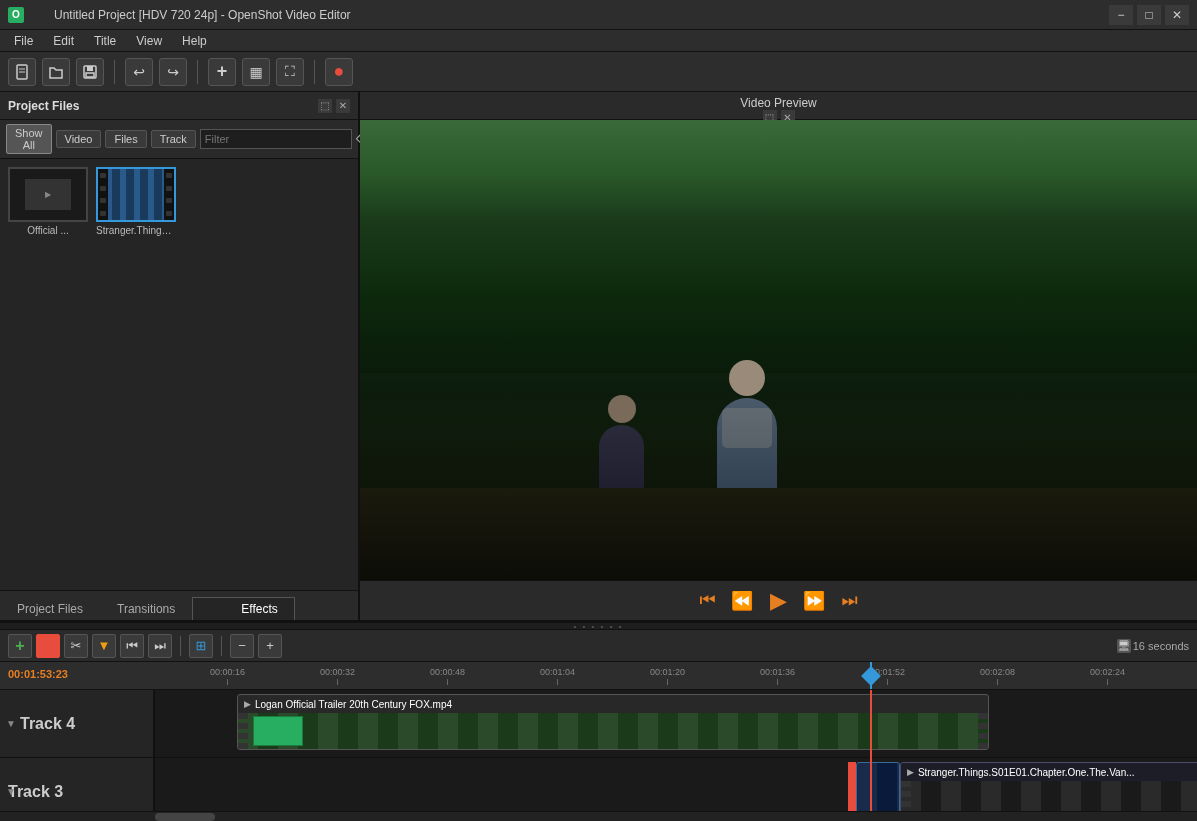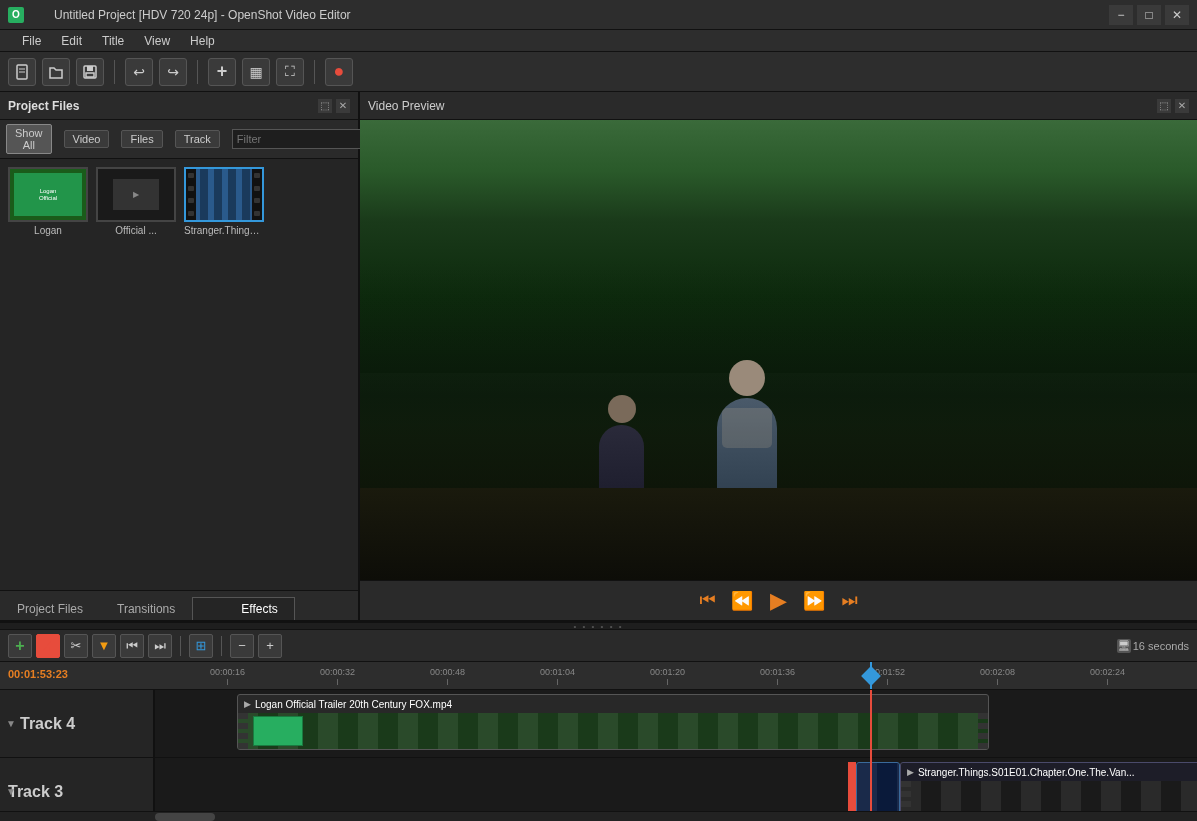--- a/index.html
+++ b/index.html
@@ -51,21 +51,21 @@
       font-size: 12px;
       display: flex; align-items: center; justify-content: center;
     }
 
     
     #menubar {
       background: #2d2d2d;
       height: 22px;
       display: flex;
       align-items: center;
-      padding: 0 12px;
+      padding: 0 4px;
       border-bottom: 1px solid #111;
     }
     #menubar .menu-item {
       padding: 2px 10px;
       font-size: 12px;
       color: #ccc;
       cursor: pointer;
     }
 
     
@@ -140,21 +140,21 @@
       font-size: 10px;
       cursor: pointer;
       display: flex; align-items: center; justify-content: center;
     }
 
     
     #filter-row {
       display: flex;
       align-items: center;
       padding: 4px 6px;
-      gap: 12px;
+      gap: 4px;
       background: #2a2a2a;
       border-bottom: 1px solid #111;
     }
     .filter-btn {
       padding: 2px 8px;
       font-size: 11px;
       background: #3a3a3a;
       border: 1px solid #555;
       color: #ccc;
       cursor: pointer;
@@ -318,20 +318,21 @@
     }
 
     #video-preview-header {
       background: #2a2a2a;
       padding: 4px 8px;
       display: flex;
       align-items: center;
       justify-content: space-between;
       border-bottom: 1px solid #111;
       height: 28px;
+      flex-direction: column;
     }
 
     #video-canvas {
       flex: 1;
       background: #000;
       position: relative;
       overflow: hidden;
     }
 
     
@@ -692,28 +693,20 @@
         <button class="filter-btn active">Show All</button>
         <button class="filter-btn">Video</button>
         <button class="filter-btn">Files</button>
         <button class="filter-btn">Track</button>
         <input class="filter-input" type="text" placeholder="Filter" style="">
         <button class="filter-clear">⌫</button>
       </div>
 
       <div id="files-grid">
 
-        <div class="file-item">
-          <div class="file-thumb" style="border-color:#444;">
-            <div class="thumb-bg thumb-logan">
-              <div class="thumb-logan-text">Logan<br>Official</div>
-            </div>
-          </div>
-          <span class="file-label">Logan</span>
-        </div>
 
         <div class="file-item">
           <div class="file-thumb" style="border-color:#444;">
             <div class="thumb-bg thumb-official">
               <div class="thumb-official-inner">▶</div>
             </div>
           </div>
           <span class="file-label">Official ...</span>
         </div>
 

